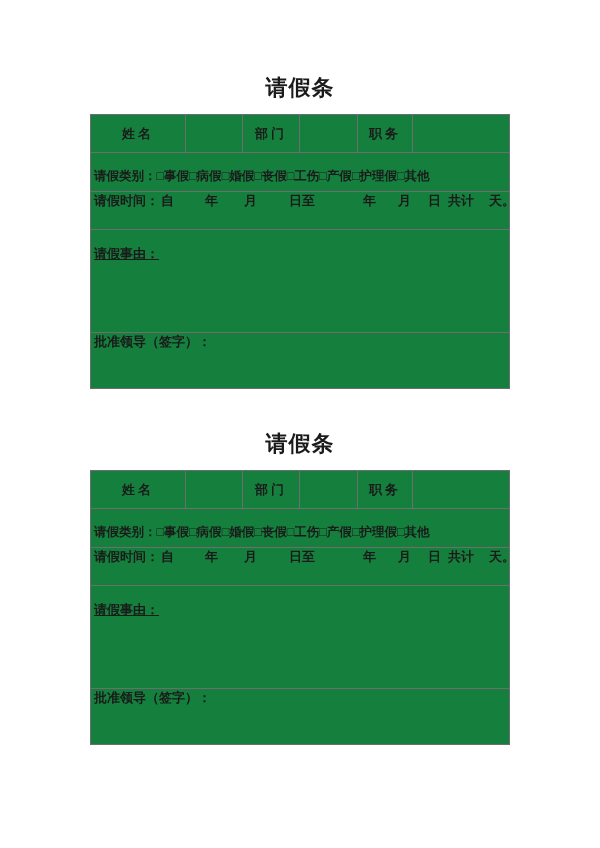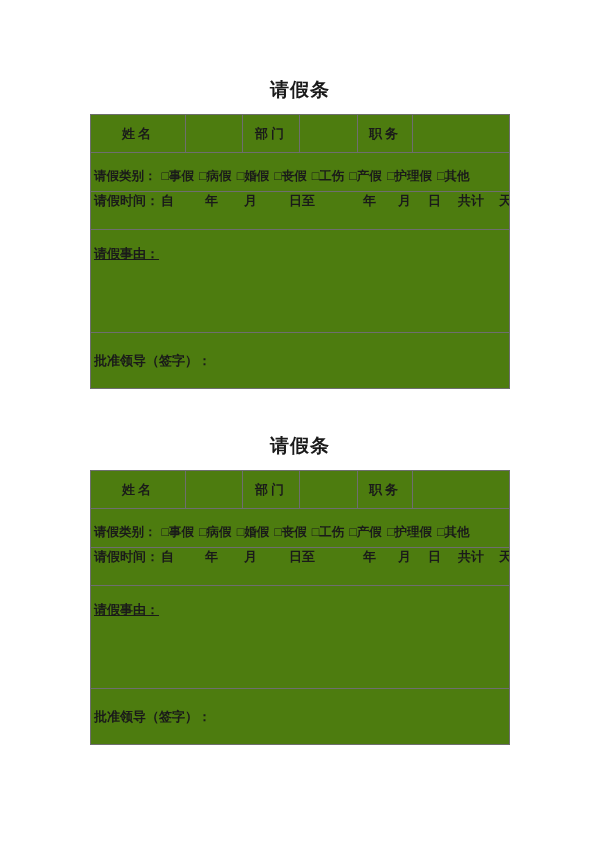--- a/index.html
+++ b/index.html
@@ -16,60 +16,61 @@
   }
   .sheet{
     width:600px;height:848px;
     background:var(--page-bg);
     padding-top:78px;
     overflow:hidden;
   }
   .form{width:420px;margin-left:90px;}
   .form + .form{margin-top:45px;}
   .title{
-    font-size:19px;line-height:24px;font-weight:bold;
+    font-size:22px;line-height:24px;font-weight:bold;
     text-align:center;letter-spacing:1px;
     margin-bottom:12px;
+    font-family:Liberation Mono, monospace;
   }
   .ftable{
     width:420px;
     border:1px solid var(--border);
     font-size:13px;font-weight:bold;
-    background:#4d7c0f;
+    background:#15803d;
   }
   .row{border-top:1px solid var(--border);}
   .row:first-child{border-top:none;}
   
   .r1{display:flex;height:37px;}
   .cell{
     height:100%;display:flex;align-items:center;justify-content:center;
     border-left:1px solid var(--border);
     letter-spacing:3px;
   }
   .cell:first-child{border-left:none;}
   .w1{width:94px}.w2{width:57px}.w3{width:57px}.w4{width:58px}.w5{width:55px}.w6{flex:1}
   
   .r2{
     height:39px;display:flex;align-items:center;
     padding:8px 2px 0 3px;
     font-size:12.5px;white-space:nowrap;overflow:hidden;
   }
-  .opt{margin-left:5px;}
+  .opt{}
   
   .r3{
     height:38px;display:flex;
     padding-left:3px;
     white-space:nowrap;overflow:hidden;
   }
   .s0{margin-left:2px}.s1{margin-left:31px}.s2{margin-left:26px}.s3{margin-left:32px}
-  .s4{margin-left:48px}.s5{margin-left:22px}.s6{margin-left:17px}.s7{margin-left:17px}.s8{margin-left:15px}
+  .s4{margin-left:48px}.s5{margin-left:22px}.s6{margin-left:17px}.s7{margin-left:7px}.s8{margin-left:15px}
   
   .r4{height:103px;padding:15px 3px 0 3px;text-decoration:underline;}
   
-  .r5{height:56px;display:flex;align-items:center;padding-left:3px;}
+  .r5{height:56px;display:flex;align-items:flex-start;padding-left:3px;}
 </style>
 </head>
 <body>
 
 <div class="sheet">
 
   <section class="form">
     <h2 class="title">请假条</h2>
     <div class="ftable">
 

